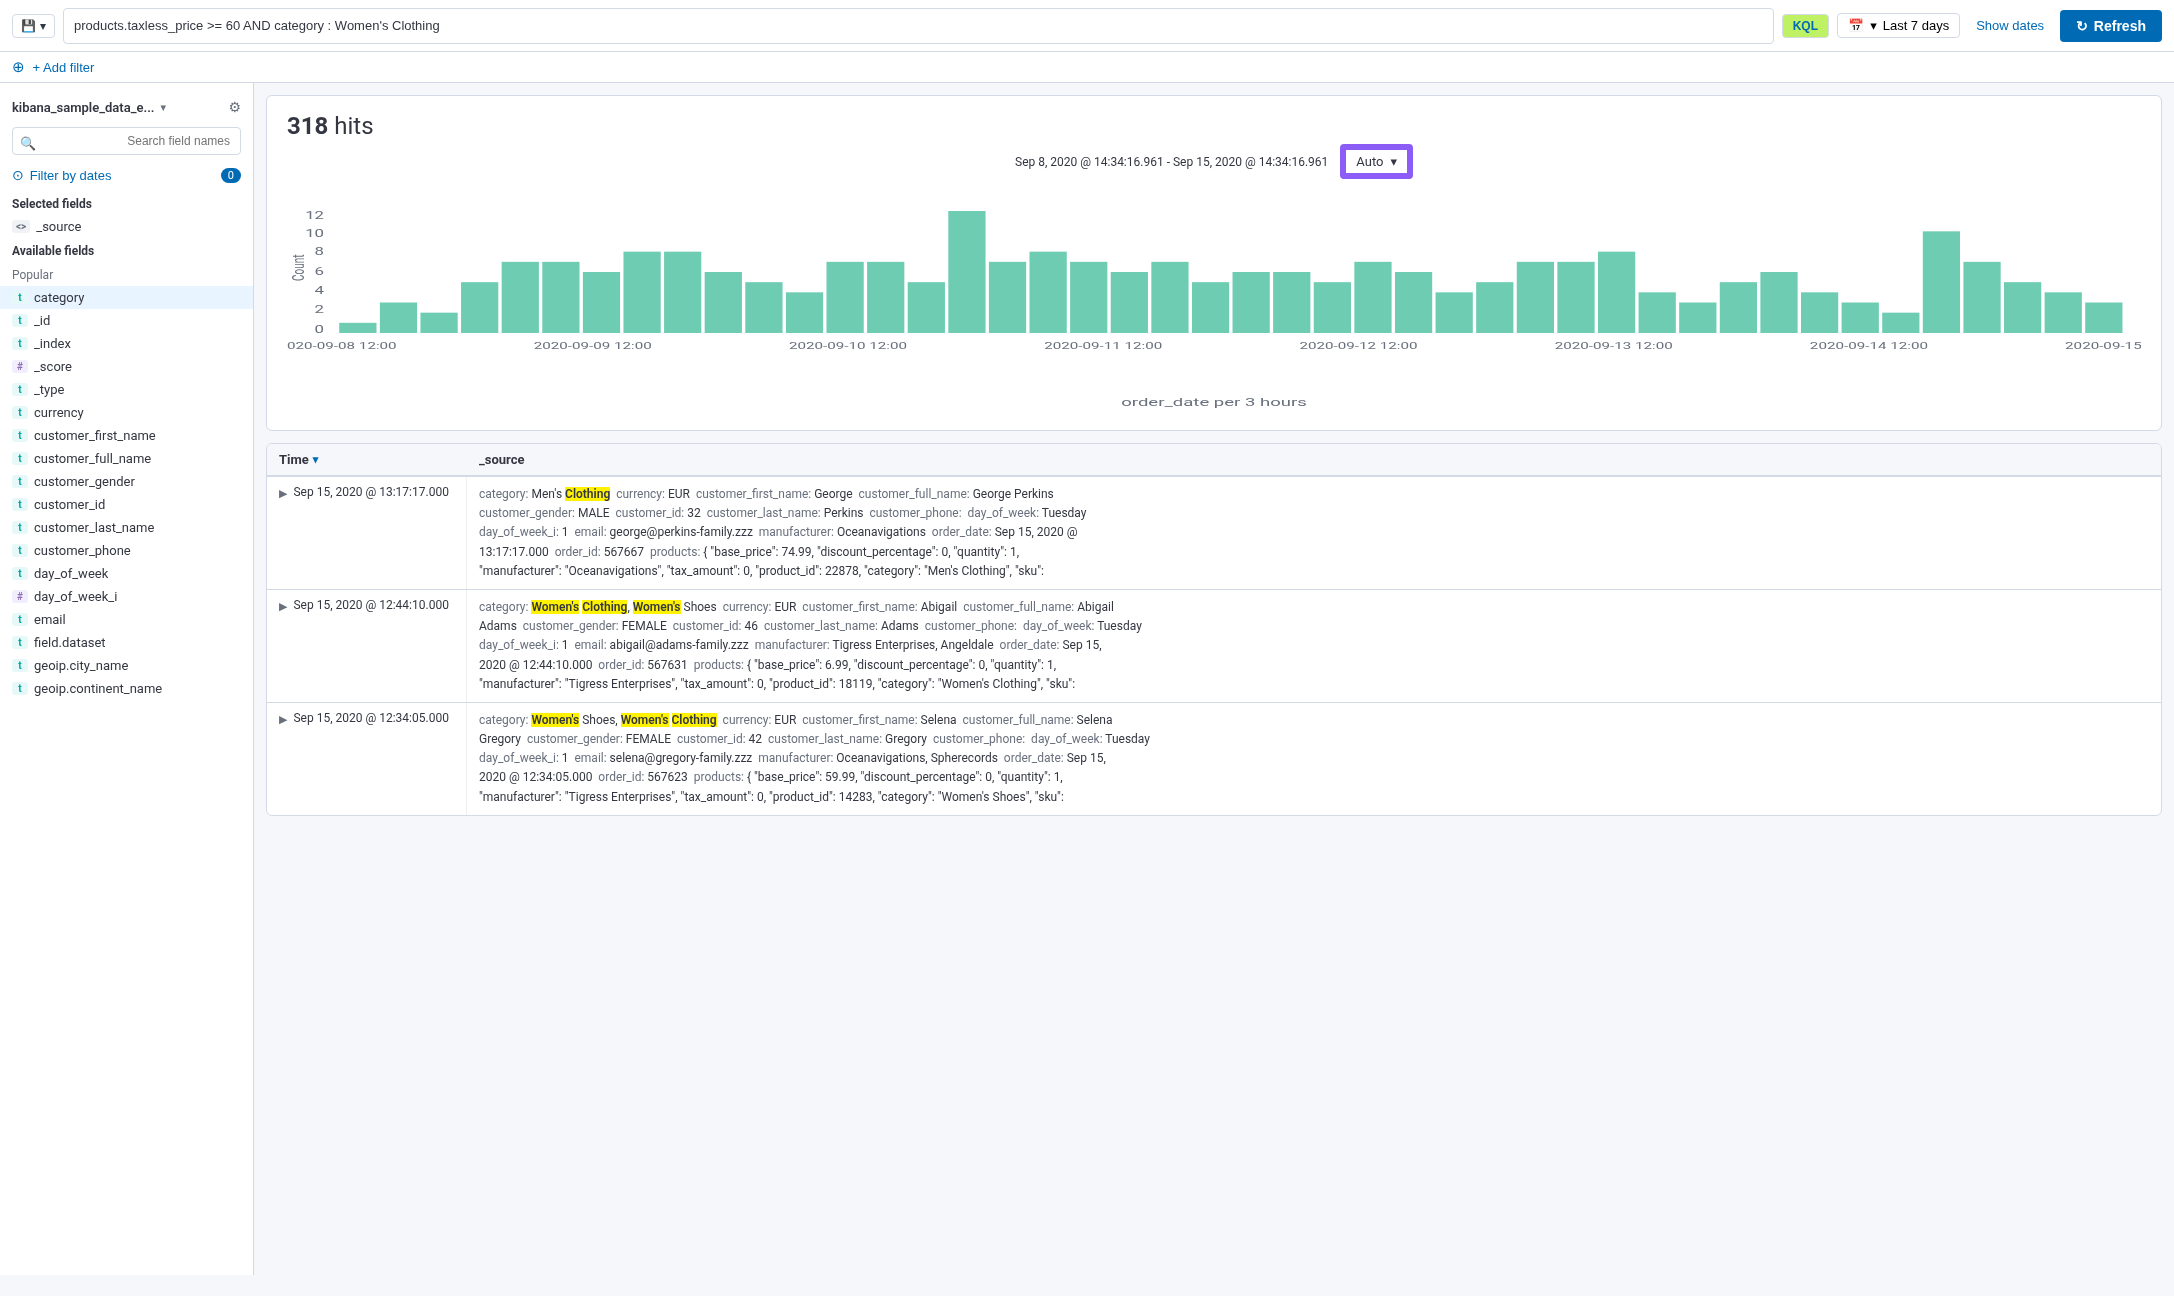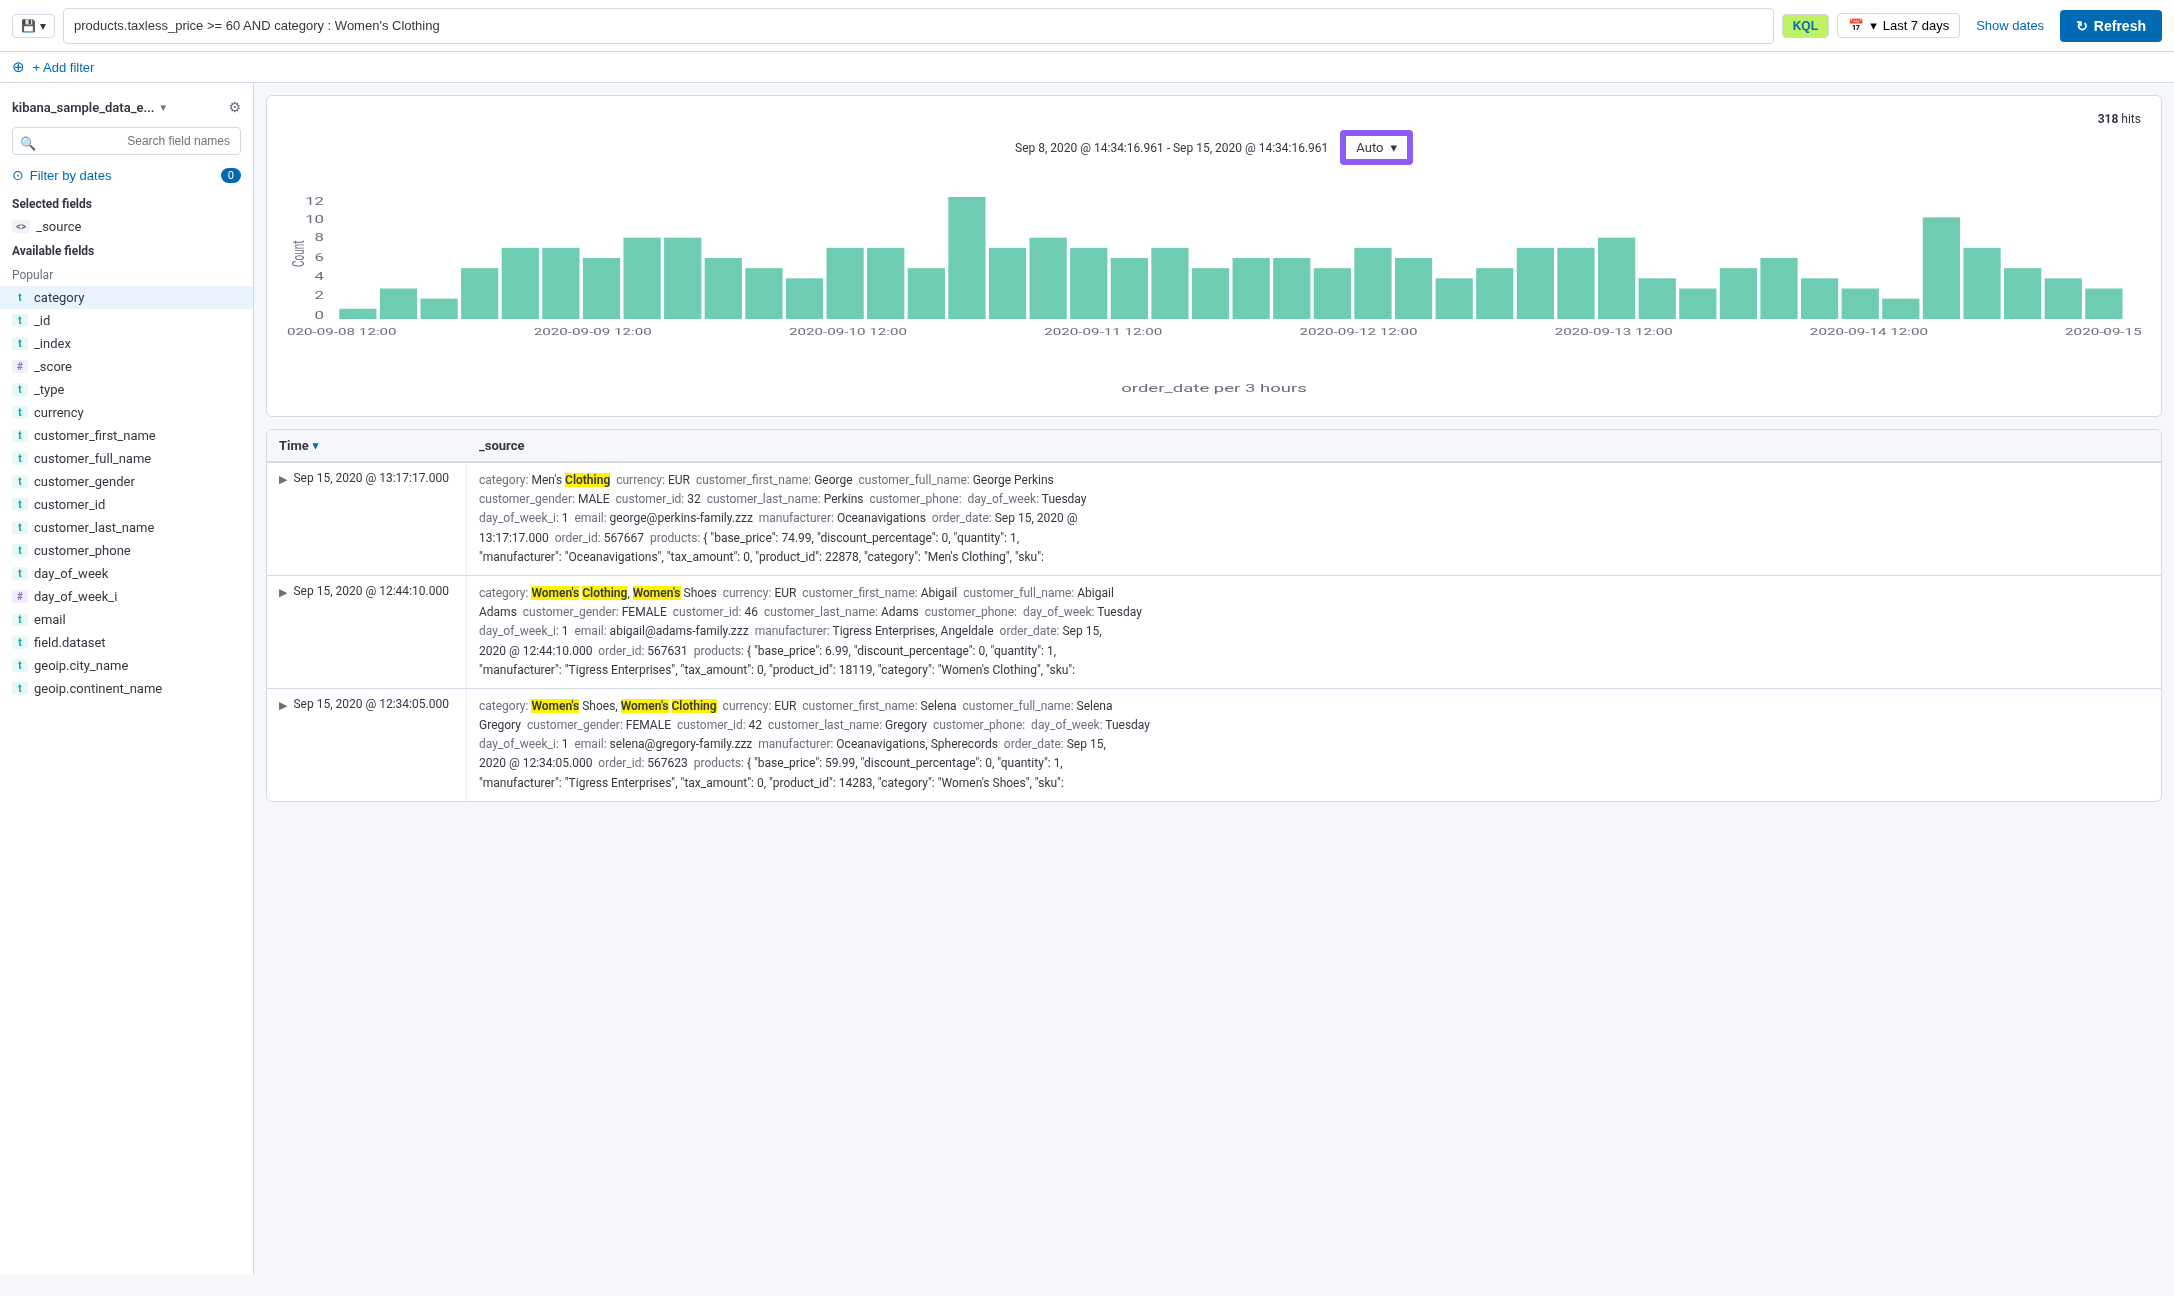--- a/index.html
+++ b/index.html
@@ -114,21 +114,21 @@
     
     .content-area {
       flex: 1; overflow-y: auto; background: #f5f7fa; padding: 0;
     }
 
     
     .chart-container {
       background: #fff; margin: 12px; border-radius: 6px;
       border: 1px solid #d3dae6; padding: 16px 20px;
     }
-    .hits-title { text-align: right; font-size: 12px; margin-bottom: 4px; }
+    .hits-title { text-align: left; font-size: 24px; margin-bottom: 4px; }
     .hits-number { font-weight: 700; }
     .date-range-row {
       display: flex; align-items: center; justify-content: center; gap: 12px;
       font-size: 12px; color: #343741; margin-bottom: 12px;
     }
     .auto-select {
       border: 6px solid #8b5cf6; border-radius: 4px;
       padding: 4px 10px; font-size: 13px; background: #fff; cursor: pointer;
       display: flex; align-items: center; gap: 7px;
     }

